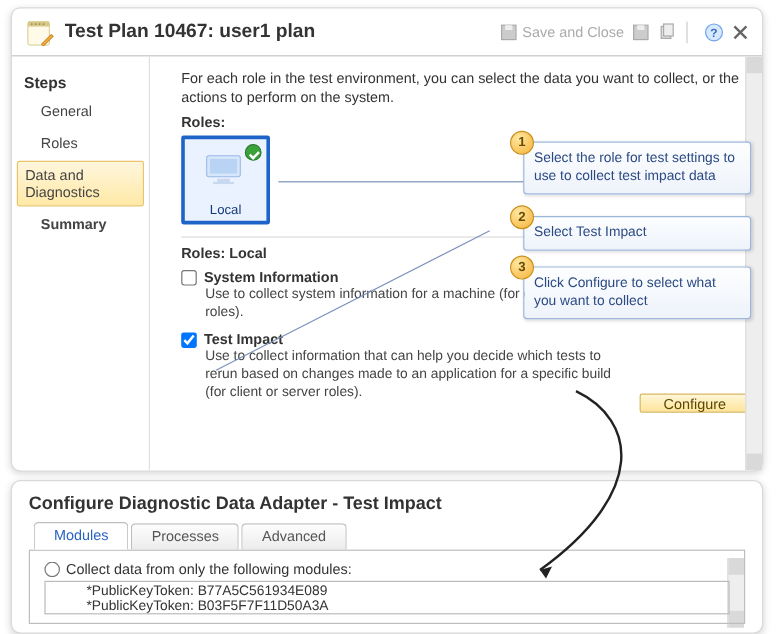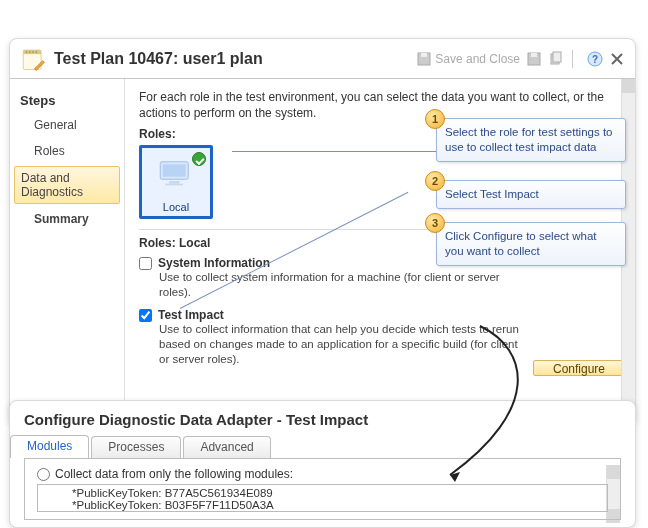--- a/index.html
+++ b/index.html
@@ -14,38 +14,38 @@
     position: relative;
     overflow: hidden;
   }
   .panel {
     position: absolute;
     background: #fff;
     border: 1px solid #d9d9d9;
     border-radius: 8px;
     box-shadow: 0 2px 6px rgba(0,0,0,0.15);
   }
-  .p1 { left: 9px; top: 6px; width: 627px; height: 387px; margin-top: 32px; }
+  .p1 { left: 9px; top: 6px; width: 627px; height: 387px; }
   .p2 { left: 9px; top: 400px; width: 627px; height: 128px; }
 
   
   .p1-header {
     display: flex;
     align-items: center;
     height: 40px;
     padding: 0 10px;
     border-bottom: 1px solid #c6c6c6;
   }
   .note-icon { width: 26px; height: 26px; margin-right: 8px; }
   .p1-title { font-size: 16px; font-weight: bold; flex: 1; }
   .hdr-btn { display: inline-flex; align-items: center; color: #aaa; margin-left: 6px; font-size: 12px; gap: 3px; cursor: default; }
   .hdr-sep { width: 1px; height: 18px; background: #ccc; margin: 0 8px; }
   .ic16 { width: 16px; height: 16px; }
 
-  .p1-body { display: flex; height: calc(100% - 40px); }
+  .p1-body { display: flex; height: calc(100% - 40px); gap: 12px; }
 
   
   .sidebar { width: 115px; border-right: 1px solid #e0e0e0; padding-top: 6px; }
   .side-item { padding: 6px 24px; font-size: 12px; color: #444; cursor: pointer; }
   .side-head { padding: 8px 10px 4px 10px; font-size: 13px; font-weight: bold; color: #333; }
   .side-item.sel {
     background: linear-gradient(#fff6dd, #ffe9a6);
     border: 1px solid #e8c56a;
     margin: 2px 4px;
     padding: 4px 6px;
@@ -107,21 +107,21 @@
 
   .vscroll {
     position: absolute; right: 0; top: 0; bottom: 0; width: 14px;
     background: #eee; border-left: 1px solid #ddd;
   }
   .vscroll .arr { height: 14px; background: #d9d9d9; }
   .vscroll .arr.bot { position: absolute; bottom: 0; left:0; right:0; }
 
   
   .p2-title { font-size: 15px; font-weight: bold; padding: 10px 14px 6px 14px; }
-  .tabs { display: flex; align-items: flex-end; height: 24px; }
+  .tabs { display: flex; align-items: flex-end; padding-left: 18px; height: 24px; }
   .tab {
     height: 22px; padding: 3px 16px 0 16px; font-size: 12px;
     border: 1px solid #bdbdbd; border-bottom: none;
     border-top-left-radius: 4px; border-top-right-radius: 4px;
     background: linear-gradient(#fdfdfd, #ececec);
     color: #555; margin-right: 2px; cursor: pointer;
     position: relative; z-index: 1;
   }
   .tab.active { background: #fff; color: #2a63c0; z-index: 3; height: 23px; }
   .tab-body {

